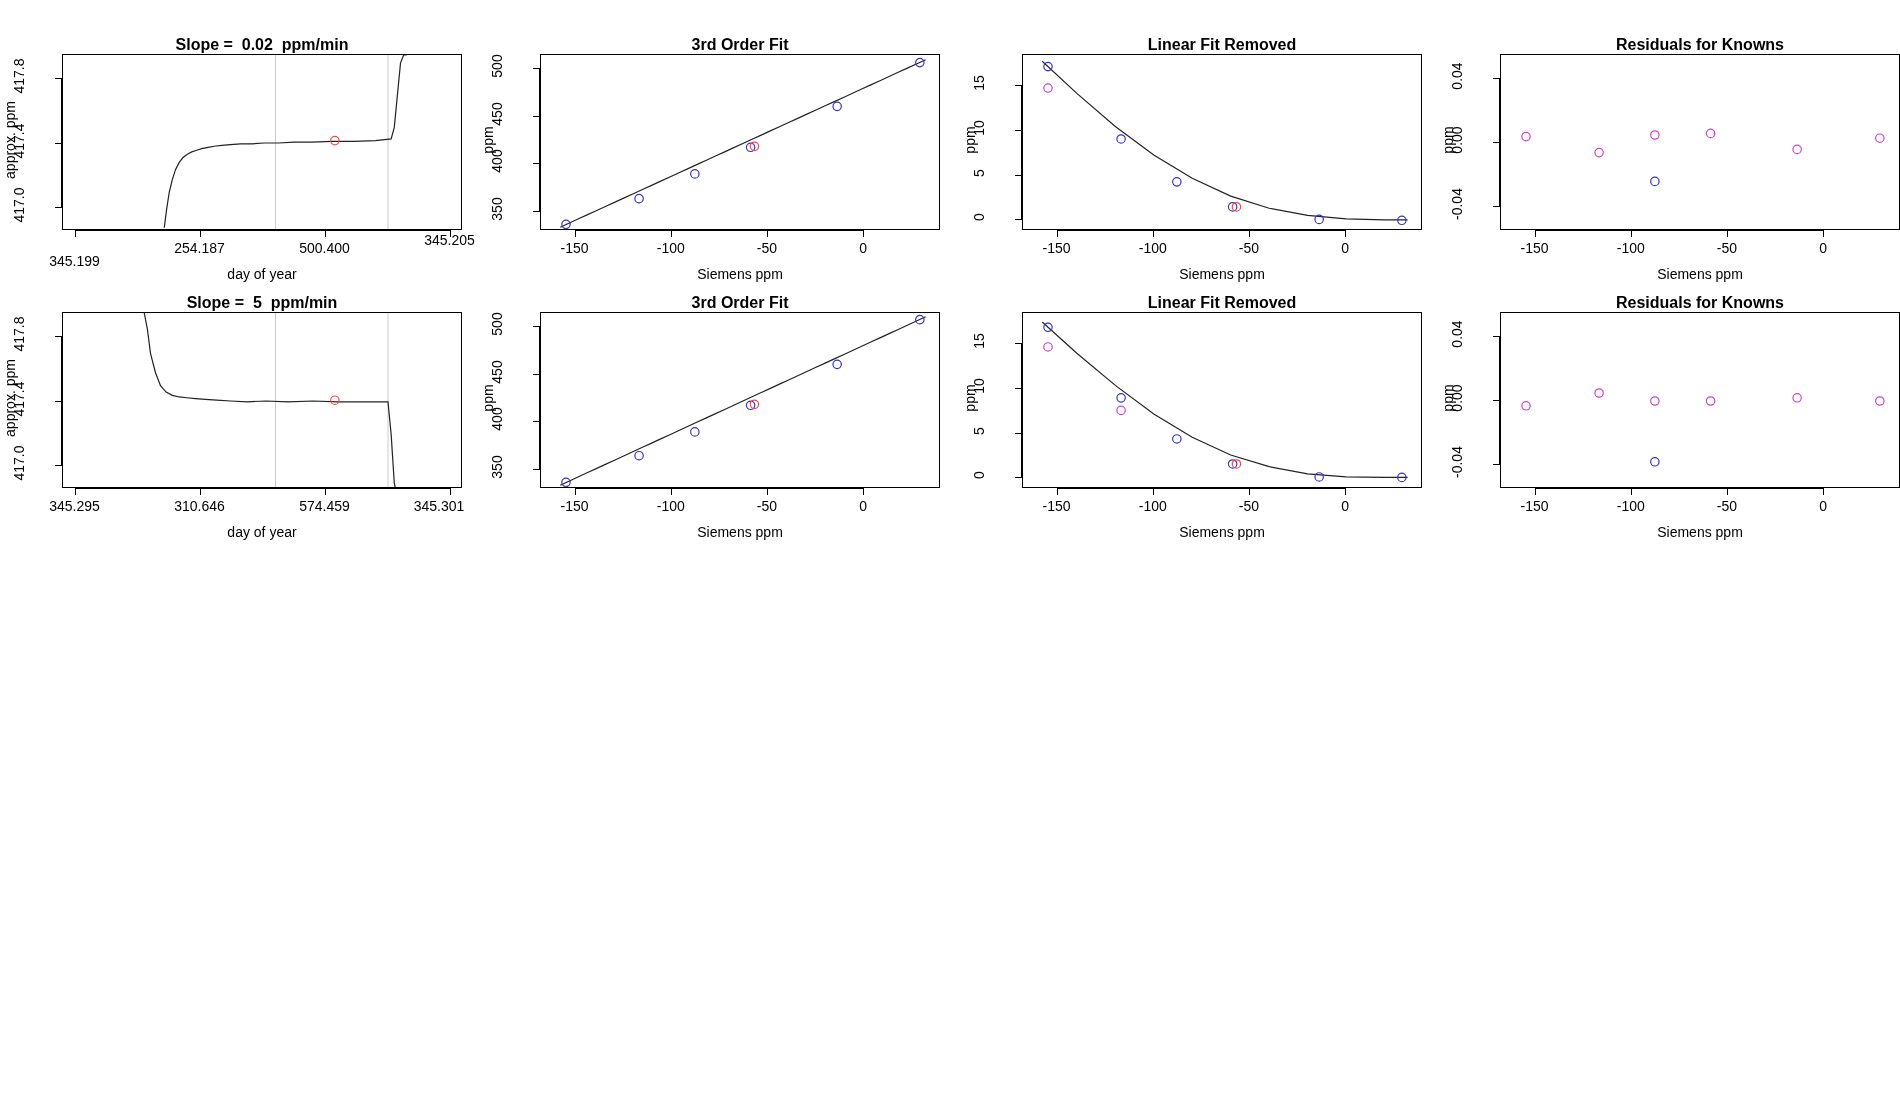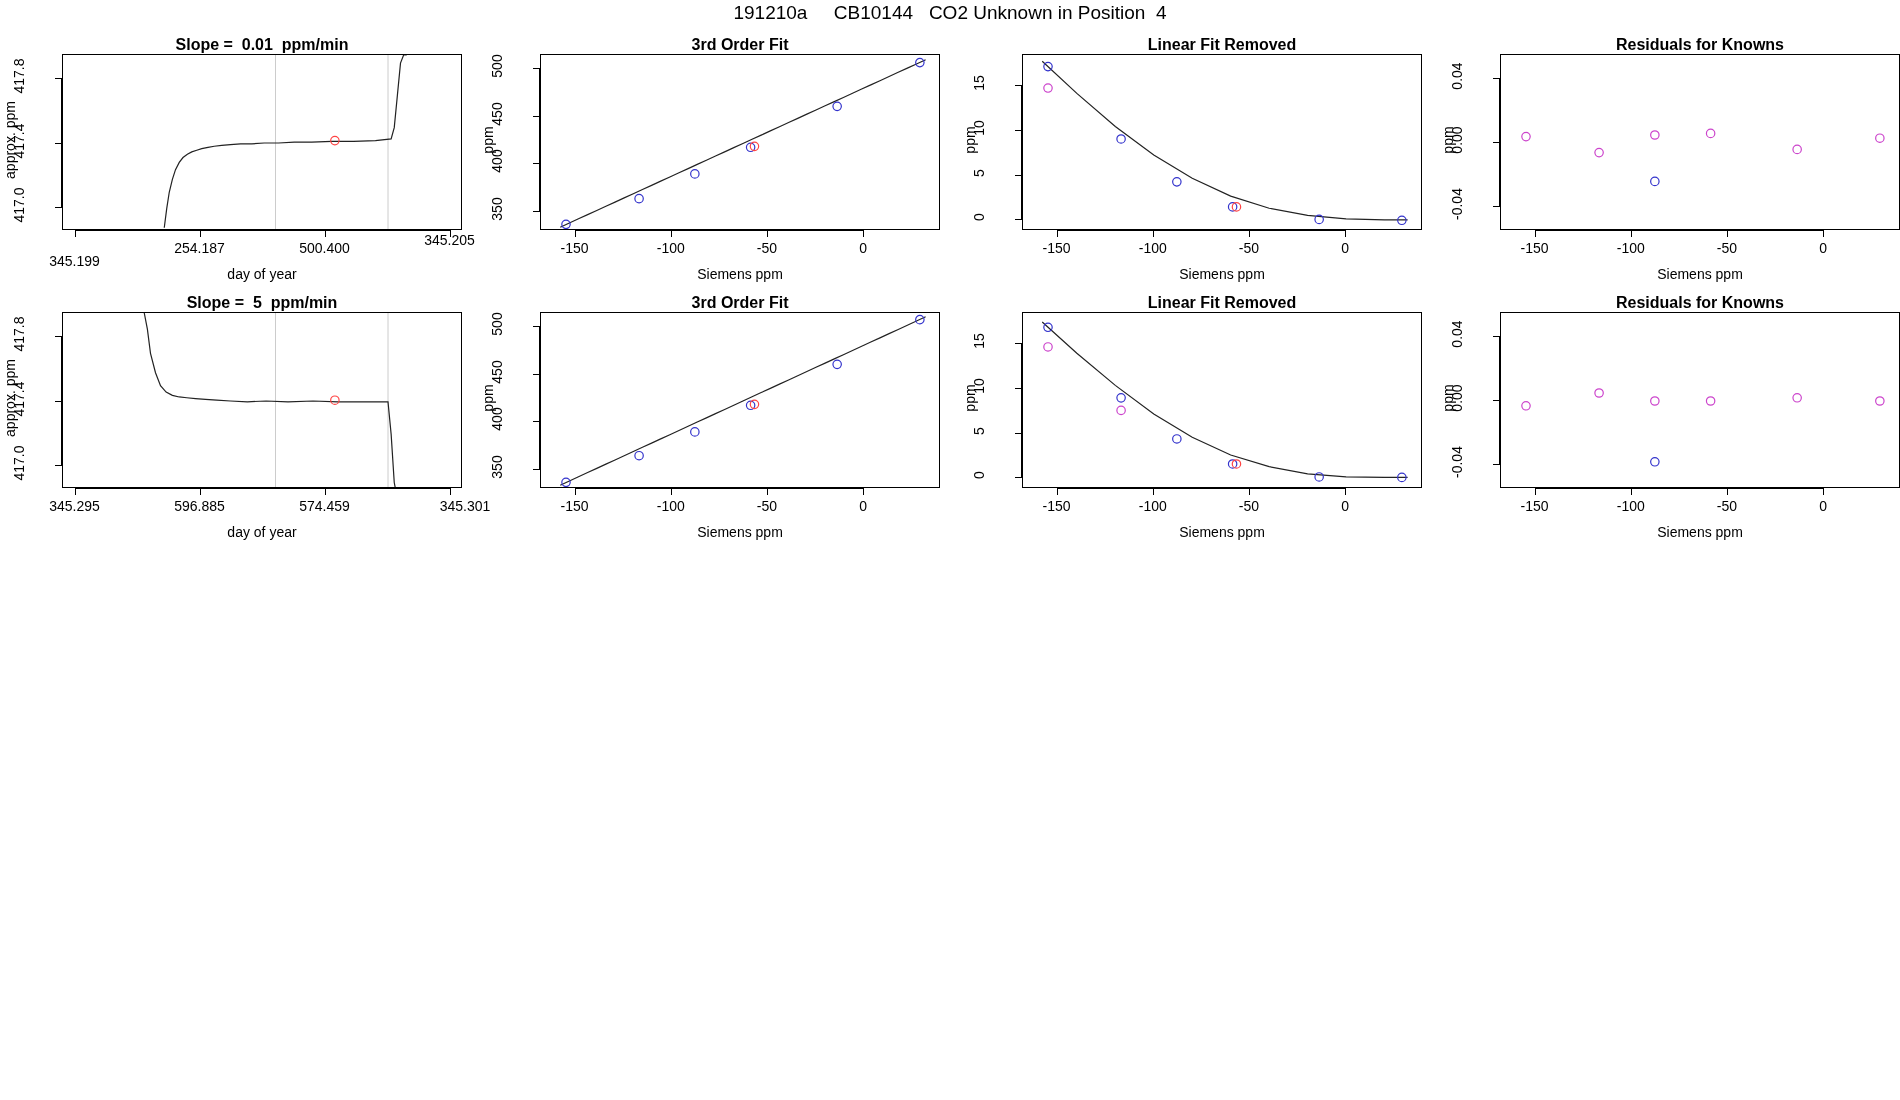--- a/index.html
+++ b/index.html
@@ -20,23 +20,22 @@
   .tick-x{position:absolute;font-size:14px;text-align:center;white-space:pre;}
   .tick-y{position:absolute;font-size:14px;text-align:right;white-space:pre;}
   .tickmark{position:absolute;background:#000;}
   .axisline{position:absolute;background:#000;}
   svg{display:block;}
 </style>
 </head>
 <body>
 
 <div id="root">
-  <div class="suptitle">191210a     CB10144   CO2 Unknown in Position  4</div>
 <div class="panel" style="left: 0px; top: 0px; width: 0px;"></div>
-    <div class="panel-title" style="left: 62px; top: 36px; width: 400px;">Slope =  0.01  ppm/min</div>
+    <div class="panel-title" style="left: 62px; top: 36px; width: 400px;">Slope =  0.02  ppm/min</div>
     <div class="plotbox" style="left: 62px; top: 54px; width: 400px; height: 176px;">
       <svg width="400" height="176">
         <line x1="212.5000000004441" x2="212.5000000004441" y1="0" y2="176" stroke="#cccccc" stroke-width="1"></line>
         <line x1="325.0000000008882" x2="325.0000000008882" y1="0" y2="176" stroke="#cccccc" stroke-width="1"></line>
         <path d="M101.25 172.77 L103.75 153.39 L106.25 137.25 L109.38 124.33 L112.50 114.64 L116.25 107.38 L120.00 102.53 L124.37 99.30 L128.75 96.88 L133.75 95.27 L138.75 93.65 L145.00 92.36 L151.25 91.23 L158.75 90.42 L167.50 89.61 L177.50 88.81 L188.75 88.81 L201.25 88.00 L215.62 88.00 L231.25 87.19 L248.75 87.19 L268.75 86.39 L290.62 86.39 L312.50 85.58 L328.13 83.96 L331.25 72.66 L334.38 40.37 L337.50 8.07 L340.63 0.00 L343.75 0.00" fill="none" stroke="#222222" stroke-width="1.2"></path>
         <circle cx="271.87" cy="85.58" r="4.2" fill="none" stroke="#ff4444" stroke-width="1.2"></circle>
       </svg>
     </div>
     <div class="tickmark" style="left: 74.5px; top: 230px; width: 1px; height: 7px;"></div>
     <div class="tick-x" style="left: 14.5px; top: 253px; width: 120px;">345.199</div>
@@ -162,25 +161,25 @@
       <svg width="400" height="176">
         <line x1="212.5000000004441" x2="212.5000000004441" y1="0" y2="176" stroke="#cccccc" stroke-width="1"></line>
         <line x1="325.0000000008882" x2="325.0000000008882" y1="0" y2="176" stroke="#cccccc" stroke-width="1"></line>
         <path d="M81.25 0.00 L84.38 16.15 L87.50 40.37 L92.50 59.74 L97.50 72.66 L103.12 79.12 L109.38 82.35 L116.25 83.96 L123.75 84.77 L132.50 85.58 L142.50 86.39 L153.75 87.19 L167.50 88.00 L184.38 88.81 L203.12 88.00 L225.00 88.81 L250.00 88.00 L275.00 88.81 L296.88 88.81 L315.62 88.81 L325.00 88.81 L328.13 121.10 L331.25 169.54 L332.50 176.00" fill="none" stroke="#222222" stroke-width="1.2"></path>
         <circle cx="271.87" cy="87.19" r="4.2" fill="none" stroke="#ff4444" stroke-width="1.2"></circle>
       </svg>
     </div>
     <div class="tickmark" style="left: 74.5px; top: 488px; width: 1px; height: 7px;"></div>
     <div class="tick-x" style="left: 14.5px; top: 498px; width: 120px;">345.295</div>
     <div class="tickmark" style="left: 199.5px; top: 488px; width: 1px; height: 7px;"></div>
-    <div class="tick-x" style="left: 139.5px; top: 498px; width: 120px;">596.885</div>
+    <div class="tick-x" style="left: 139.5px; top: 498px; width: 120px;">310.646</div>
     <div class="tickmark" style="left: 324.5px; top: 488px; width: 1px; height: 7px;"></div>
     <div class="tick-x" style="left: 264.5px; top: 498px; width: 120px;">574.459</div>
     <div class="tickmark" style="left: 449.5px; top: 488px; width: 1px; height: 7px;"></div>
-    <div class="tick-x" style="left: 405px; top: 498px; width: 120px;">345.301</div>
+    <div class="tick-x" style="left: 379px; top: 498px; width: 120px;">345.301</div>
     <div class="axisline" style="left: 74.5px; top: 488px; width: 375px; height: 1px;"></div>
     <div class="tickmark" style="left: 55px; top: 465.394px; width: 7px; height: 1px;"></div>
     <div class="tick-y" style="left: -11px; top: 455.394px; width: 60px; transform: rotate(-90deg); transform-origin: 50% 50%; text-align: center;">417.0</div>
     <div class="tickmark" style="left: 55px; top: 400.807px; width: 7px; height: 1px;"></div>
     <div class="tick-y" style="left: -11px; top: 390.807px; width: 60px; transform: rotate(-90deg); transform-origin: 50% 50%; text-align: center;">417.4</div>
     <div class="tickmark" style="left: 55px; top: 336.22px; width: 7px; height: 1px;"></div>
     <div class="tick-y" style="left: -11px; top: 326.22px; width: 60px; transform: rotate(-90deg); transform-origin: 50% 50%; text-align: center;">417.8</div>
     <div class="axisline" style="left: 61px; top: 336.22px; width: 1px; height: 129.174px;"></div>
     <div class="axis-label" style="left: 62px; top: 524px; width: 400px;">day of year</div>
     <div class="ylabel" style="left: -80px; top: 390px; width: 180px;">approx. ppm</div>

